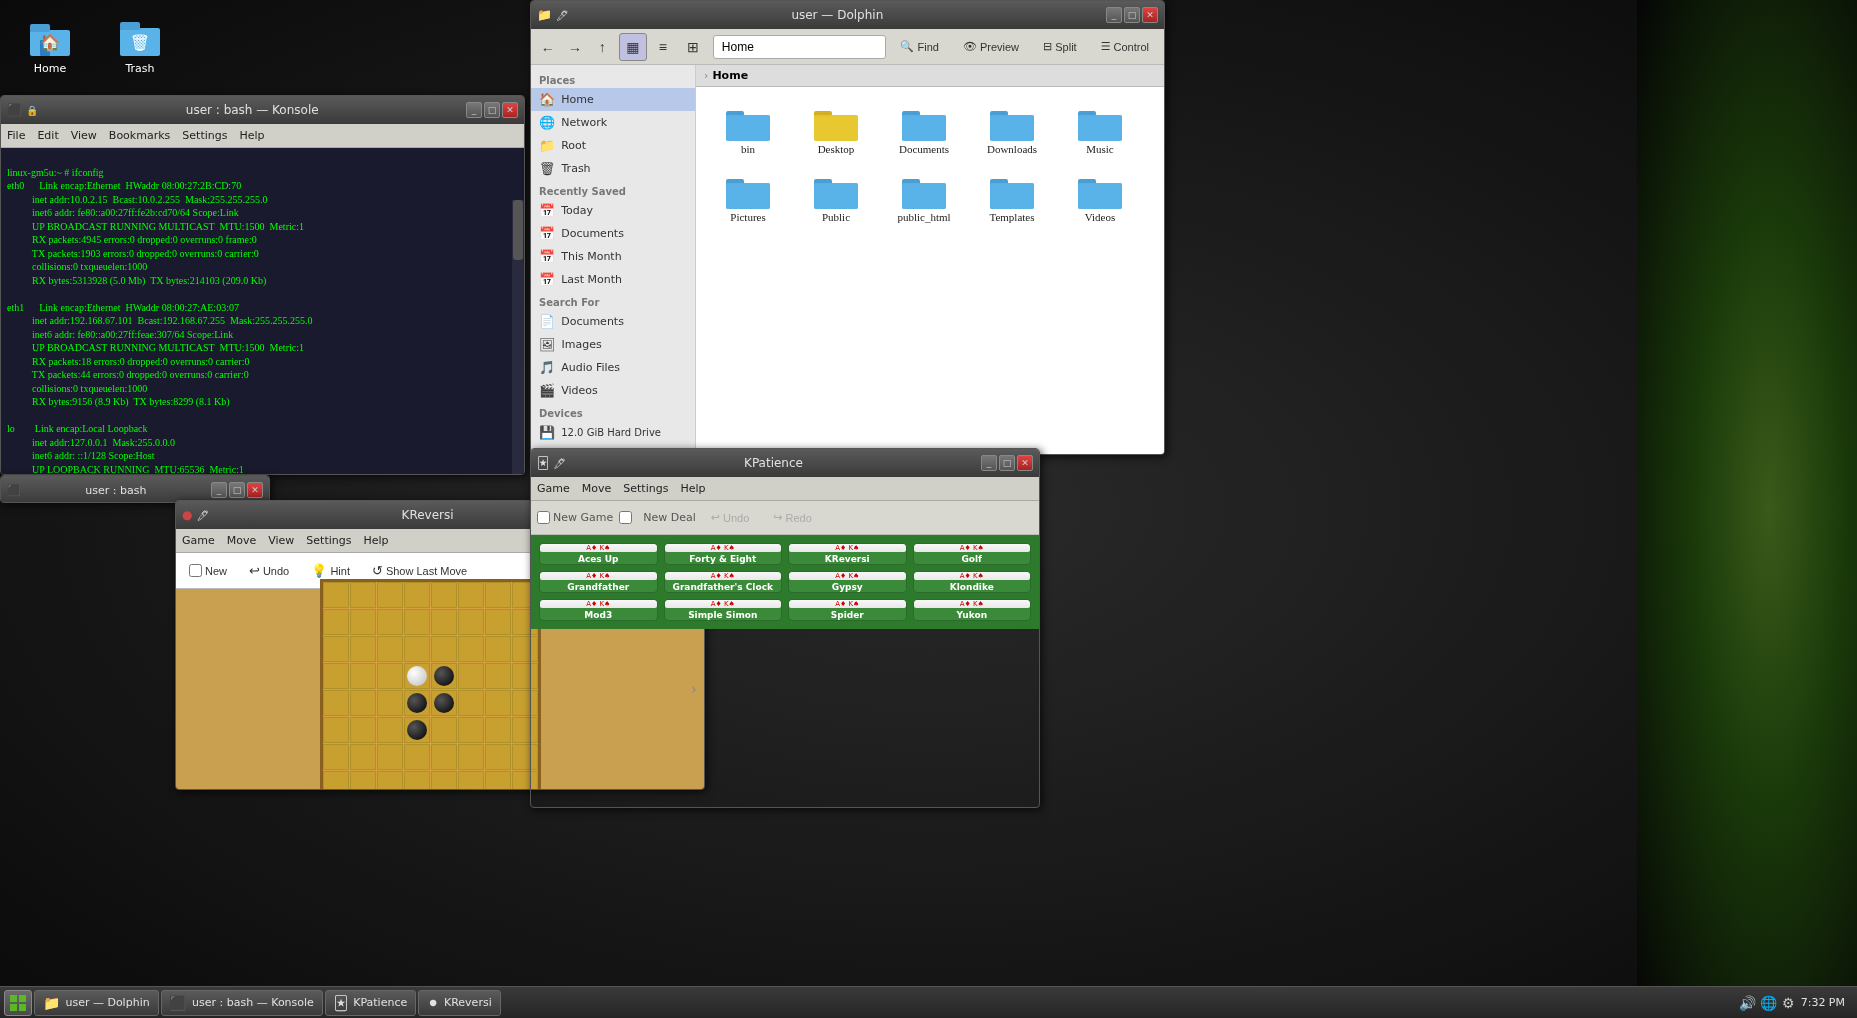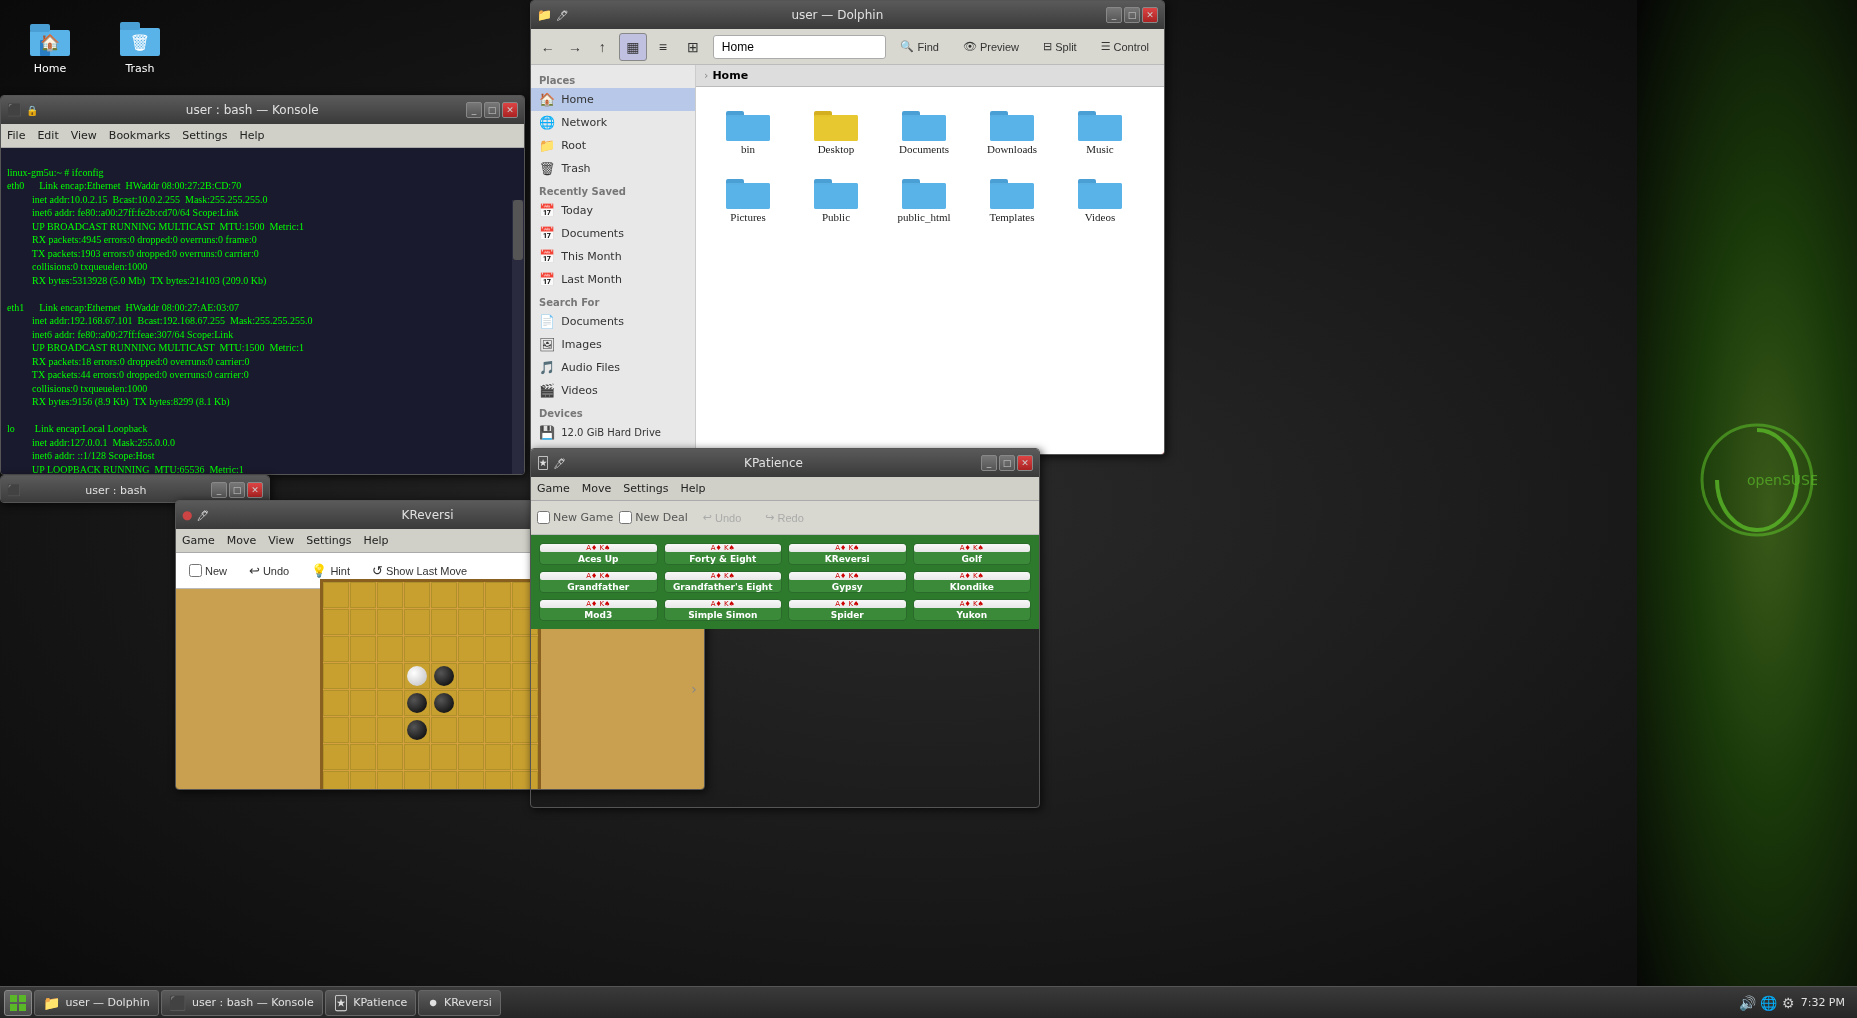--- a/index.html
+++ b/index.html
@@ -527,27 +527,20 @@
       cursor: pointer;
     }
   </style>
 </head>
 <body>
 
 <div class="desktop">
 
   <div class="desktop-bg-right"></div>
 
-  <div class="opensuse-logo">
-    <svg width="120" height="120" viewBox="0 0 120 120">
-      <circle cx="60" cy="60" r="55" fill="none" stroke="#5ab828" stroke-width="3" opacity="0.6"></circle>
-      <path d="M60 10 C80 10, 100 30, 100 60 C100 90, 80 110, 60 110 C40 110, 20 90, 20 60" fill="none" stroke="#5ab828" stroke-width="4" opacity="0.8"></path>
-      <text x="50" y="65" font-size="14" fill="#5ab828" opacity="0.7">openSUSE</text>
-    </svg>
-  </div>
 
   <div class="desktop-icons">
     <div class="desktop-icon">
       <svg class="icon-img" viewBox="0 0 48 48" xmlns="http://www.w3.org/2000/svg">
         <rect x="4" y="20" width="40" height="26" rx="2" fill="#5ab3e8"></rect>
         <rect x="4" y="14" width="20" height="8" rx="2" fill="#4aa0d5"></rect>
         <rect x="14" y="30" width="10" height="16" rx="1" fill="#2a7fc4"></rect>
 
         <text x="24" y="38" text-anchor="middle" font-size="16" fill="white">🏠</text>
       </svg>
@@ -981,21 +974,21 @@
     <span>Game</span>
     <span>Move</span>
     <span>Settings</span>
     <span>Help</span>
   </div>
   <div class="kpatience-toolbar">
     <label style="display:flex;align-items:flex-end;gap:3px;font-size:11px;color:#555;cursor:pointer;">
       <input type="checkbox" style="">
       <span>New Game</span>
     </label>
-    <label style="display:flex;align-items:center;gap:3px;font-size:11px;color:#555;cursor:pointer;">
+    <label style="display:flex;align-items:center;gap:11px;font-size:11px;color:#555;cursor:pointer;">
       <input type="checkbox" style="">
       <span>New Deal</span>
     </label>
     <button class="kp-toolbar-btn disabled">
       <span>↩</span>
       <span>Undo</span>
     </button>
     <button class="kp-toolbar-btn disabled">
       <span>↪</span>
       <span>Redo</span>
@@ -1030,21 +1023,21 @@
       <div class="solitaire-card">
     <div class="card-mini">
       <span style="font-size:7px;color:#c00;">A♦ K♠</span>
     </div>
     <div class="solitaire-card-label">Grandfather</div>
   </div>
       <div class="solitaire-card">
     <div class="card-mini">
       <span style="font-size:7px;color:#c00;">A♦ K♠</span>
     </div>
-    <div class="solitaire-card-label">Grandfather's Eight</div>
+    <div class="solitaire-card-label">Grandfather's Clock</div>
   </div>
       <div class="solitaire-card">
     <div class="card-mini">
       <span style="font-size:7px;color:#c00;">A♦ K♠</span>
     </div>
     <div class="solitaire-card-label">Gypsy</div>
   </div>
       <div class="solitaire-card">
     <div class="card-mini">
       <span style="font-size:7px;color:#c00;">A♦ K♠</span>

